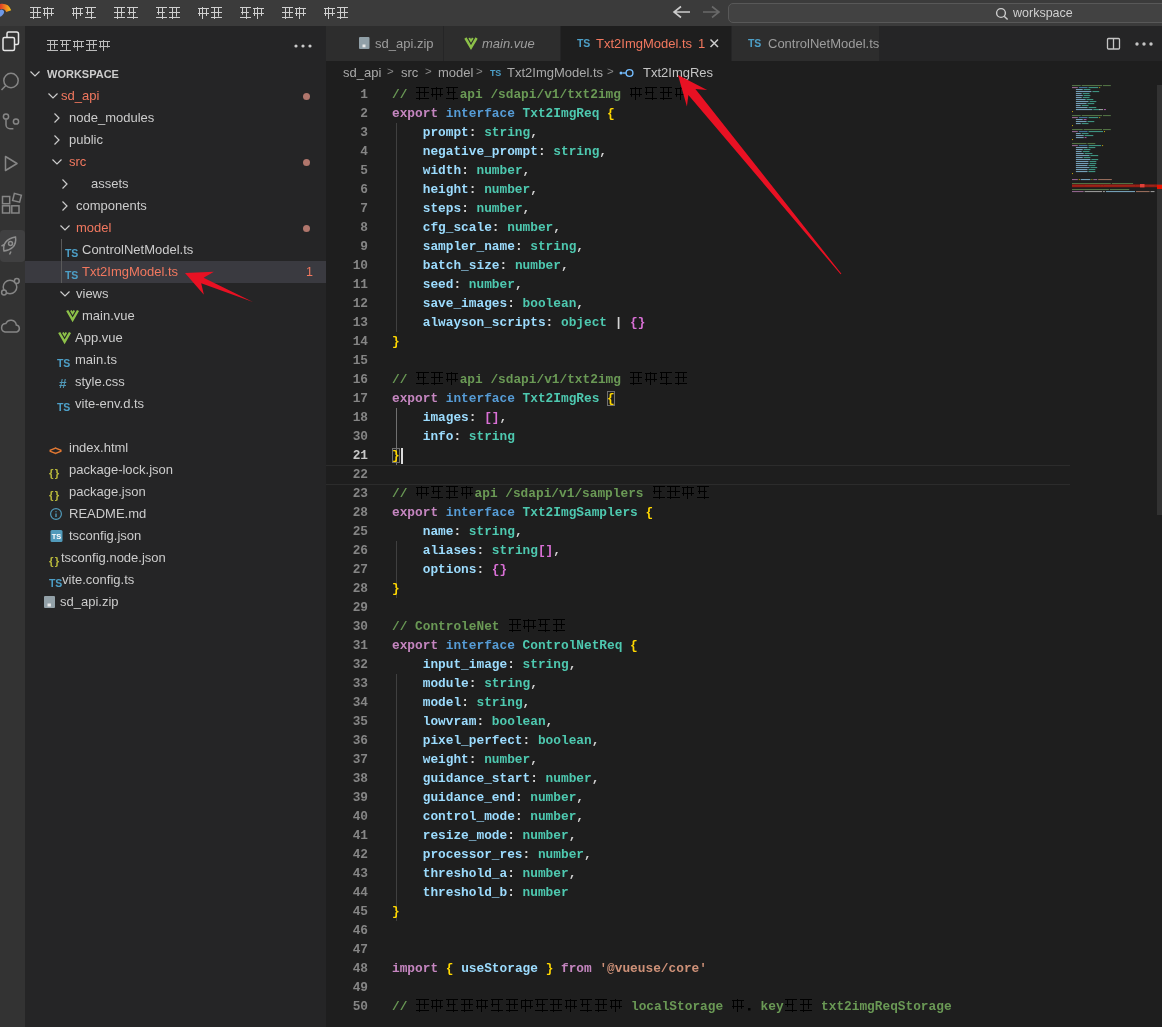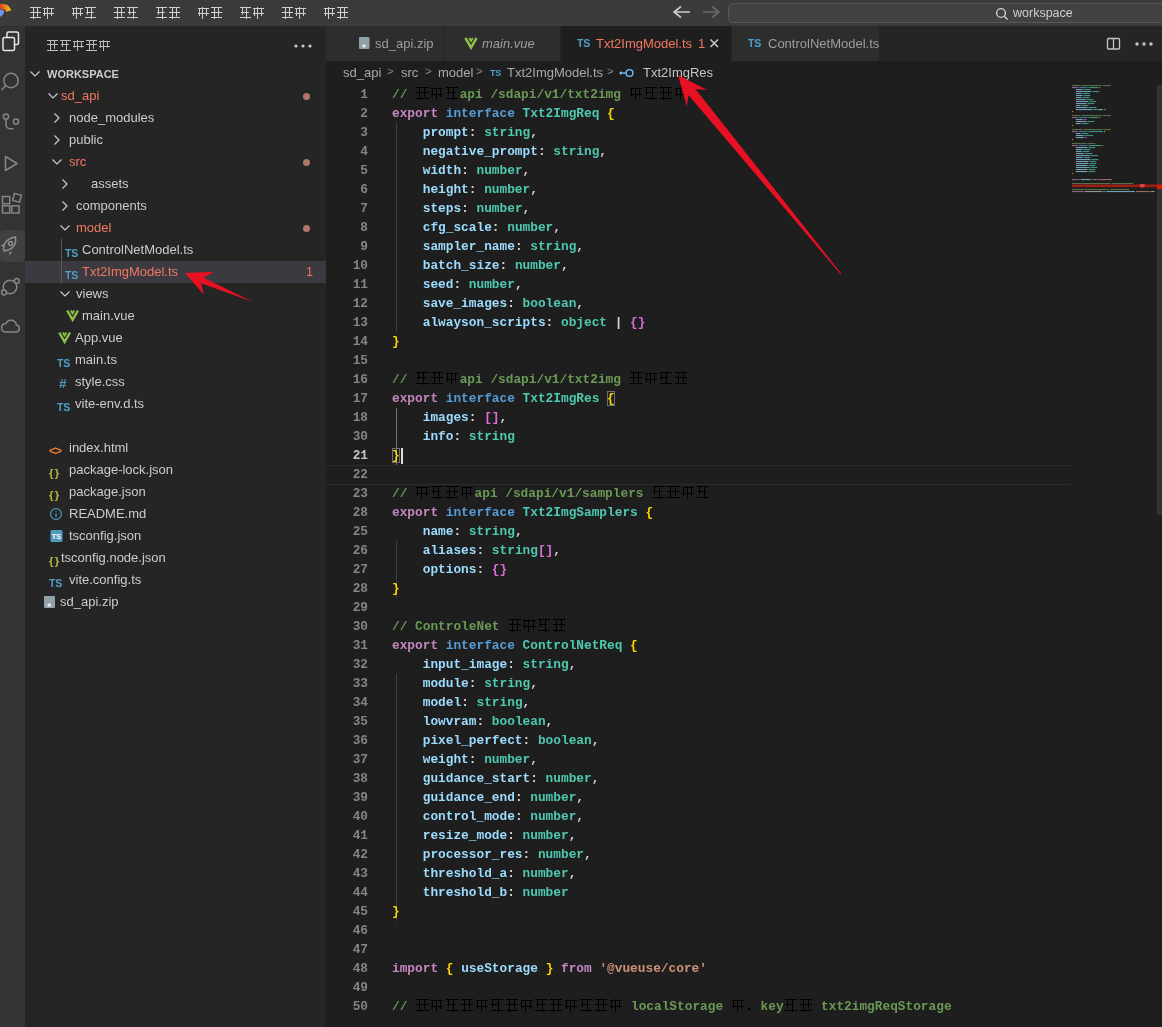--- a/index.html
+++ b/index.html
@@ -283,21 +283,21 @@
           <text x="7.5" y="10.2" font-size="7.5" font-weight="bold" fill="#fdfdfd" text-anchor="middle" font-family="Liberation Sans">TS</text>
         </svg>
         <span class="tw" style="left:44px">tsconfig.json</span>
       </div>
 <div class="row" style="top:521px">
         <span class="ficon" style="left:24px;color:#b7b73b;font-size:11.5px;top:3px;letter-spacing:1.2px">{}</span>
         <span class="tw" style="left:36px">tsconfig.node.json</span>
       </div>
 <div class="row" style="top:543px">
         <span class="ficon tsl" style="left:24px">TS</span>
-        <span class="tw" style="left:44px">vite.config.ts</span>
+        <span class="tw" style="left:37px">vite.config.ts</span>
       </div>
 <div class="row" style="top:565px">
         <svg class="ficon" style="left:17px;top:4px" width="16" height="14">
           <rect x="2" y="1" width="11" height="12" rx="1" fill="#93a1a8"></rect>
           <rect x="5.5" y="8.5" width="3.4" height="3" fill="#e8e8e8"></rect>
         </svg>
         <span class="tw" style="left:35px">sd_api.zip</span>
       </div>
 <div class="iguide"></div>
 </div>

